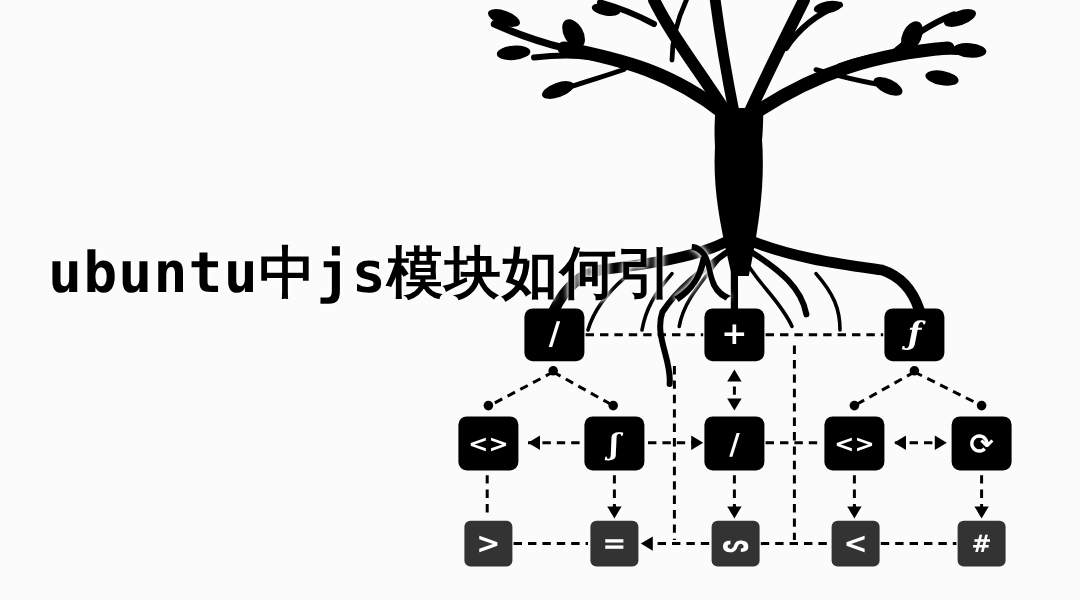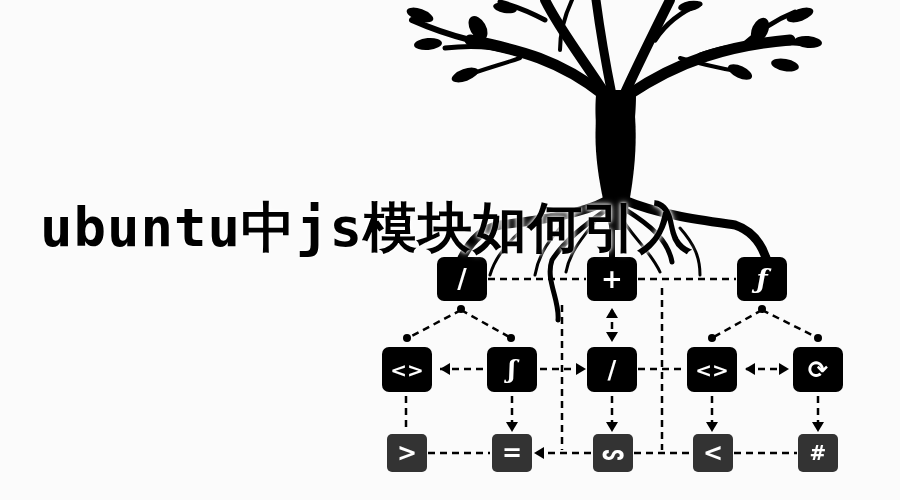--- a/index.html
+++ b/index.html
@@ -5,21 +5,21 @@
   html, body { margin: 0; padding: 0; }
   body {
     width: 900px; height: 500px; overflow: hidden; position: relative;
     background: #fbfbfb;
     font-family: "DejaVu Sans", sans-serif;
   }
   #art { position: absolute; left: 0; top: 0; width: 900px; height: 500px; }
   .title {
     position: absolute; left: 40px; top: 200px;
     font-family: "DejaVu Sans Mono", monospace;
-    font-weight: bold; font-size: 54px; letter-spacing: 1px;
+    font-weight: bold; font-size: 47px; letter-spacing: 1px;
     color: #000; white-space: nowrap; line-height: 56px;
     text-shadow: 0 0 3px #fff, 0 0 6px #fff;
     z-index: 3;
     text-align: center;
   }
   .node {
     position: absolute; border-radius: 7px;
     display: flex; align-items: center; justify-content: center;
     color: #fff; font-family: "DejaVu Sans", sans-serif; font-weight: bold;
     z-index: 2;

